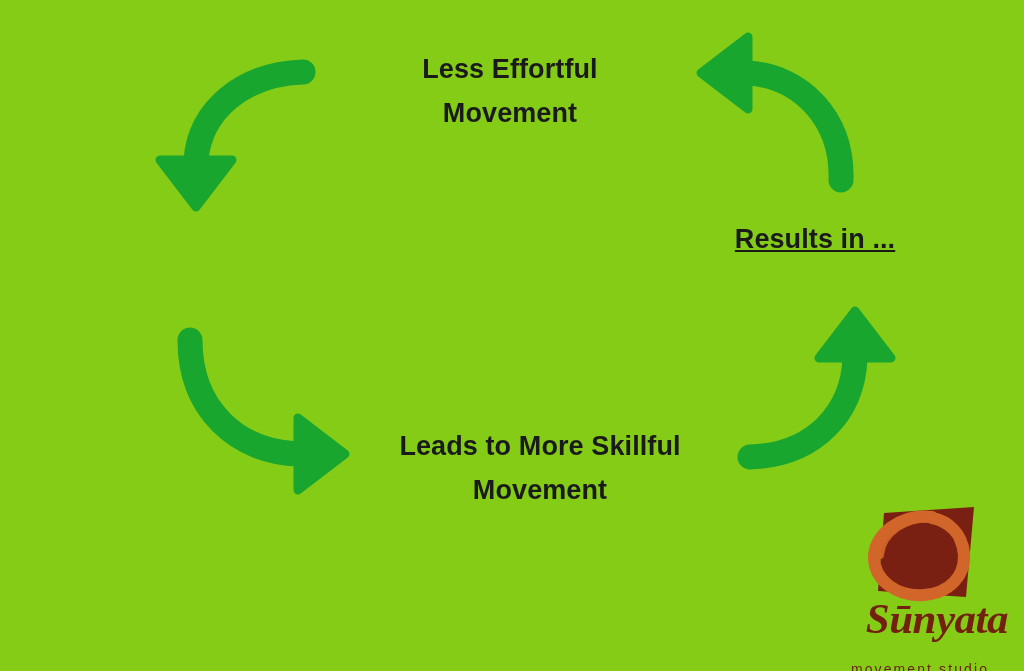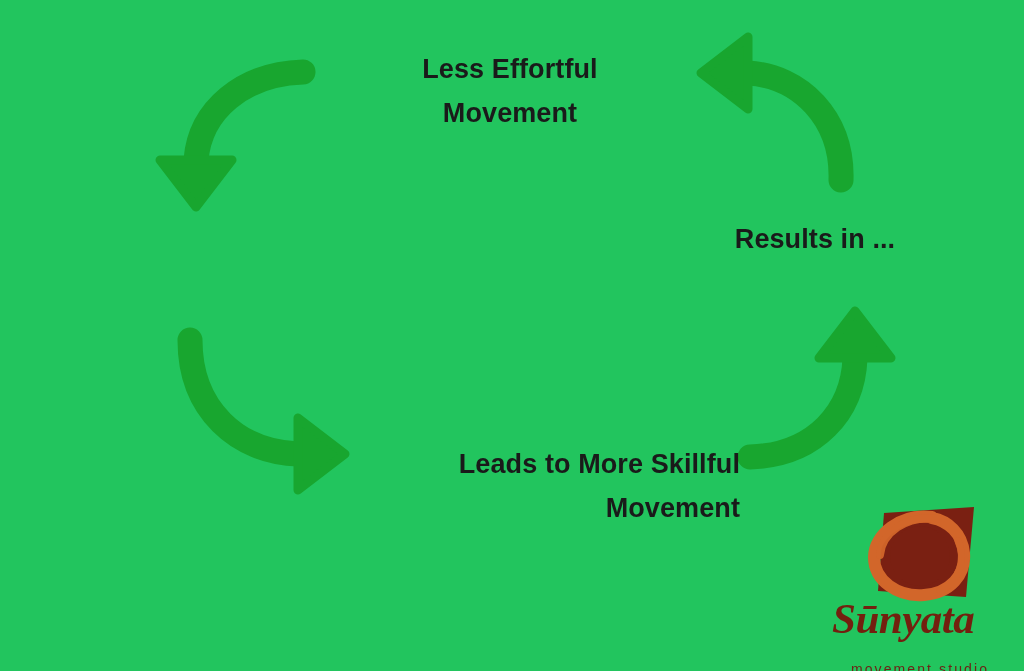--- a/index.html
+++ b/index.html
@@ -11,21 +11,21 @@
     width: 1024px;
     height: 671px;
     background: #fefefe;
     font-family: "Liberation Sans", sans-serif;
     overflow: hidden;
   }
   #canvas {
     position: relative;
     width: 1024px;
     height: 671px;
-    background: #22c55e;
+    background: #84cc16;
   }
 
   
   .node-label {
     position: absolute;
     color: #1a1a1a;
     font-family: "Liberation Sans", sans-serif;
     font-weight: bold;
     font-size: 27px;
     line-height: 1.62;
@@ -40,28 +40,28 @@
     top: 48px;
     width: 360px;
   }
   #label-left {
     left: 10px;
     top: 218px;
     width: 480px;
   }
   #label-bottom {
     left: 340px;
-    top: 443px;
+    top: 425px;
     width: 400px;
-    text-align: right;
   }
   #label-right {
     left: 680px;
     top: 218px;
     width: 270px;
+    text-decoration: underline;
   }
 
   
   #arrows {
     position: absolute;
     left: 0;
     top: 0;
     width: 1024px;
     height: 671px;
   }
@@ -79,21 +79,21 @@
     left: 30px;
     top: 0px;
     width: 120px;
     height: 100px;
   }
   #logo-wordmark {
     position: absolute;
     left: 0;
     top: 92px;
     width: 176px;
-    text-align: left;
+    text-align: right;
     color: #73200f;
     font-family: "Liberation Serif", serif;
     font-style: italic;
     font-weight: bold;
     font-size: 43px;
     line-height: 1;
     letter-spacing: -0.5px;
     user-select: none;
   }
   #logo-tagline {

